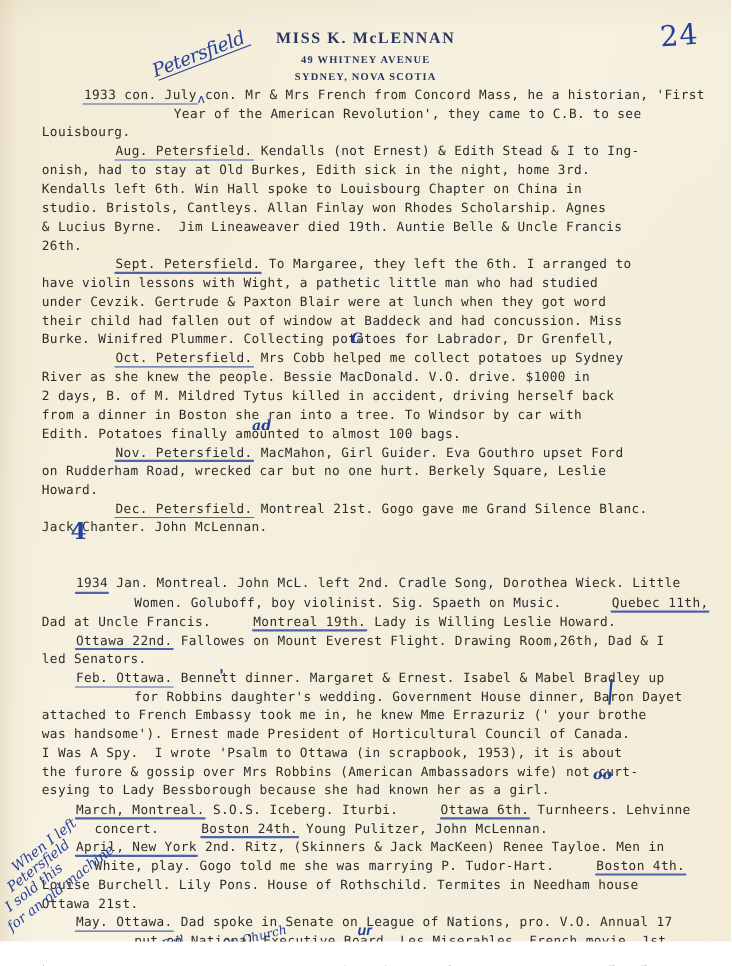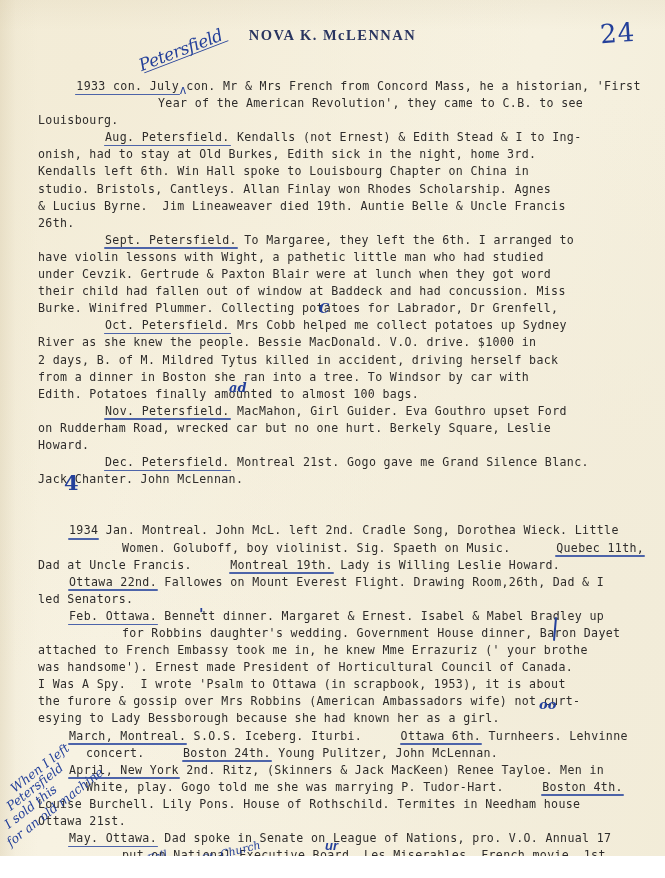--- a/index.html
+++ b/index.html
@@ -240,21 +240,23 @@
   .mn5 { left: 128px; top: 96px; transform: rotate(-16deg); font-size: 11px; }
   .mn6 { left: 196px; top: 92px; transform: rotate(-14deg); font-size: 11px; }
 </style>
 </head>
 <body>
 
 <div class="page">
   <div class="sheet"></div>
 
   <div class="letterhead">
-    <div class="lh-name">NOVA K. McLENNAN</div>
+    <div class="lh-name">MISS K. McLENNAN</div>
+    <div class="lh-addr">49 WHITNEY AVENUE</div>
+    <div class="lh-city">SYDNEY, NOVA SCOTIA</div>
   </div>
 
   <div class="typed" id="typed-body"><div class="ln"> <span class="u">1933 con. July</span> con. Mr &amp; Mrs French from Concord Mass, he a historian, 'First</div><div class="ln" style="padding-left: 120px;">Year of the American Revolution', they came to C.B. to see</div><div class="ln">Louisbourg.</div><div class="ln" style="padding-left: 36px;"><span class="u">Aug. Petersfield.</span> Kendalls (not Ernest) &amp; Edith Stead &amp; I to Ing-</div><div class="ln">onish, had to stay at Old Burkes, Edith sick in the night, home 3rd.</div><div class="ln">Kendalls left 6th. Win Hall spoke to Louisbourg Chapter on China in</div><div class="ln">studio. Bristols, Cantleys. Allan Finlay won Rhodes Scholarship. Agnes</div><div class="ln">&amp; Lucius Byrne.  Jim Lineaweaver died 19th. Auntie Belle &amp; Uncle Francis</div><div class="ln">26th.</div><div class="ln" style="padding-left: 36px;"><span class="u">Sept. Petersfield.</span> To Margaree, they left the 6th. I arranged to</div><div class="ln">have violin lessons with Wight, a pathetic little man who had studied</div><div class="ln">under Cevzik. Gertrude &amp; Paxton Blair were at lunch when they got word</div><div class="ln">their child had fallen out of window at Baddeck and had concussion. Miss</div><div class="ln">Burke. Winifred Plummer. Collecting potatoes for Labrador, Dr Grenfell,</div><div class="ln" style="padding-left: 36px;"><span class="u">Oct. Petersfield.</span> Mrs Cobb helped me collect potatoes up Sydney</div><div class="ln">River as she knew the people. Bessie MacDonald. V.O. drive. $1000 in</div><div class="ln">2 days, B. of M. Mildred Tytus killed in accident, driving herself back</div><div class="ln">from a dinner in Boston she ran into a tree. To Windsor by car with</div><div class="ln">Edith. Potatoes finally amounted to almost 100 bags.</div><div class="ln" style="padding-left: 36px;"><span class="u">Nov. Petersfield.</span> MacMahon, Girl Guider. Eva Gouthro upset Ford</div><div class="ln">on Rudderham Road, wrecked car but no one hurt. Berkely Square, Leslie</div><div class="ln">Howard.</div><div class="ln" style="padding-left: 36px;"><span class="u">Dec. Petersfield.</span> Montreal 21st. Gogo gave me Grand Silence Blanc.</div><div class="ln">Jack Chanter. John McLennan.</div><div class="gap"></div><div class="gap"></div><div class="ln"><span class="u">1934</span> Jan. Montreal. John McL. left 2nd. Cradle Song, Dorothea Wieck. Little</div><div class="ln" style="padding-left: 84px;">Women. Goluboff, boy violinist. Sig. Spaeth on Music.  <span class="u">Quebec 11th,</span></div><div class="ln">Dad at Uncle Francis. <span class="u">Montreal 19th.</span> Lady is Willing Leslie Howard.</div><div class="ln"><span class="u">Ottawa 22nd.</span> Fallowes on Mount Everest Flight. Drawing Room,26th, Dad &amp; I</div><div class="ln">led Senators.</div><div class="ln"><span class="u">Feb. Ottawa.</span> Bennett dinner. Margaret &amp; Ernest. Isabel &amp; Mabel Bradley up</div><div class="ln" style="padding-left: 84px;">for Robbins daughter's wedding. Government House dinner, Baron Dayet</div><div class="ln">attached to French Embassy took me in, he knew Mme Errazuriz (' your brothe</div><div class="ln">was handsome'). Ernest made President of Horticultural Council of Canada.</div><div class="ln">I Was A Spy.  I wrote 'Psalm to Ottawa (in scrapbook, 1953), it is about</div><div class="ln">the furore &amp; gossip over Mrs Robbins (American Ambassadors wife) not curt-</div><div class="ln">esying to Lady Bessborough because she had known her as a girl.</div><div class="ln"><span class="u">March, Montreal.</span> S.O.S. Iceberg. Iturbi. <span class="u">Ottawa 6th.</span> Turnheers. Lehvinne</div><div class="ln" style="padding-left: 48px;">concert. <span class="u">Boston 24th.</span> Young Pulitzer, John McLennan.</div><div class="ln"><span class="u">April, New York</span> 2nd. Ritz, (Skinners &amp; Jack MacKeen) Renee Tayloe. Men in</div><div class="ln" style="padding-left: 48px;">White, play. Gogo told me she was marrying P. Tudor-Hart. <span class="u">Boston 4th.</span></div><div class="ln">Louise Burchell. Lily Pons. House of Rothschild. Termites in Needham house</div><div class="ln">Ottawa 21st.</div><div class="ln"><span class="u">May. Ottawa.</span> Dad spoke in Senate on League of Nations, pro. V.O. Annual 17</div><div class="ln" style="padding-left: 84px;">put on National Executive Board. Les Miserables, French movie, 1st</div><div class="ln">part. John McLennan. <span class="u">Toronto 26th</span>, Dad, Dorothy Sutherland &amp; I to get grand</div></div>
 
   <div class="ink hw-pagenum">24</div>
   <div class="ink hw-petersfield">Petersfield</div>
   <div class="ink hw-caret">ʌ</div>
   <div class="ink hw-strike4">4</div>
   <div class="ink hw-bessC">C</div>
   <div class="ink hw-rudder">ad</div>

